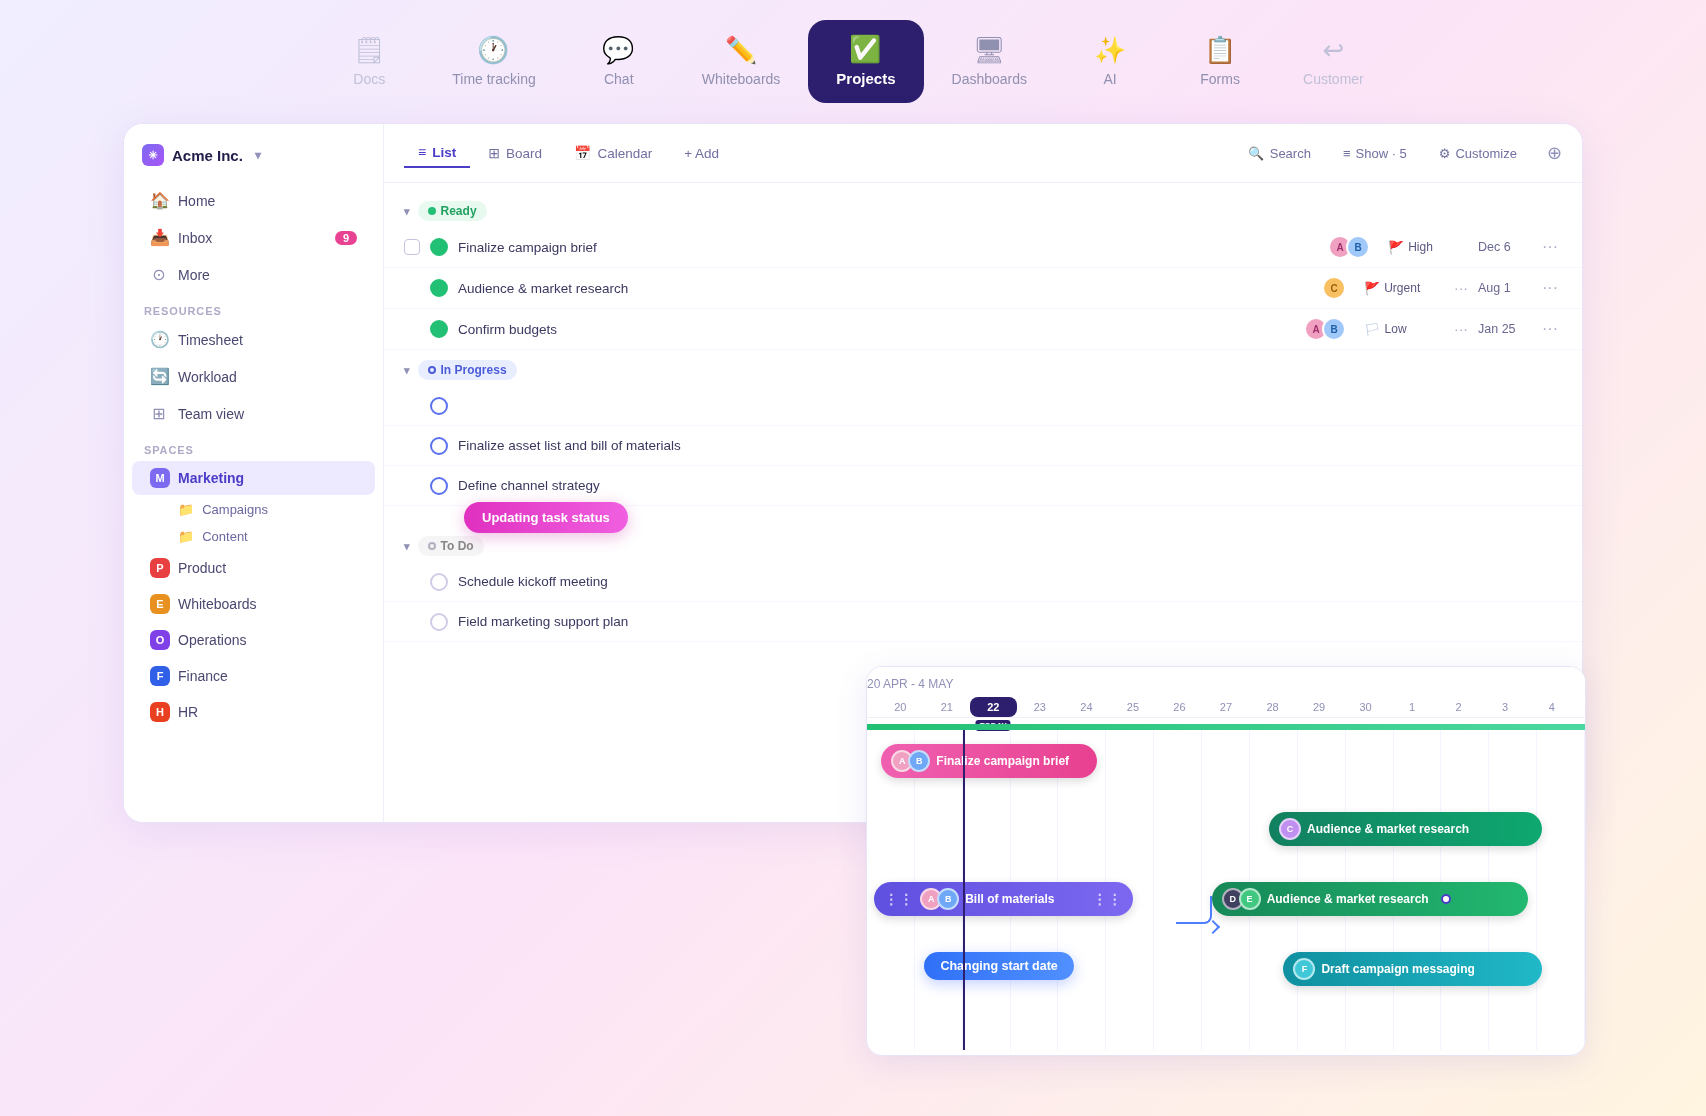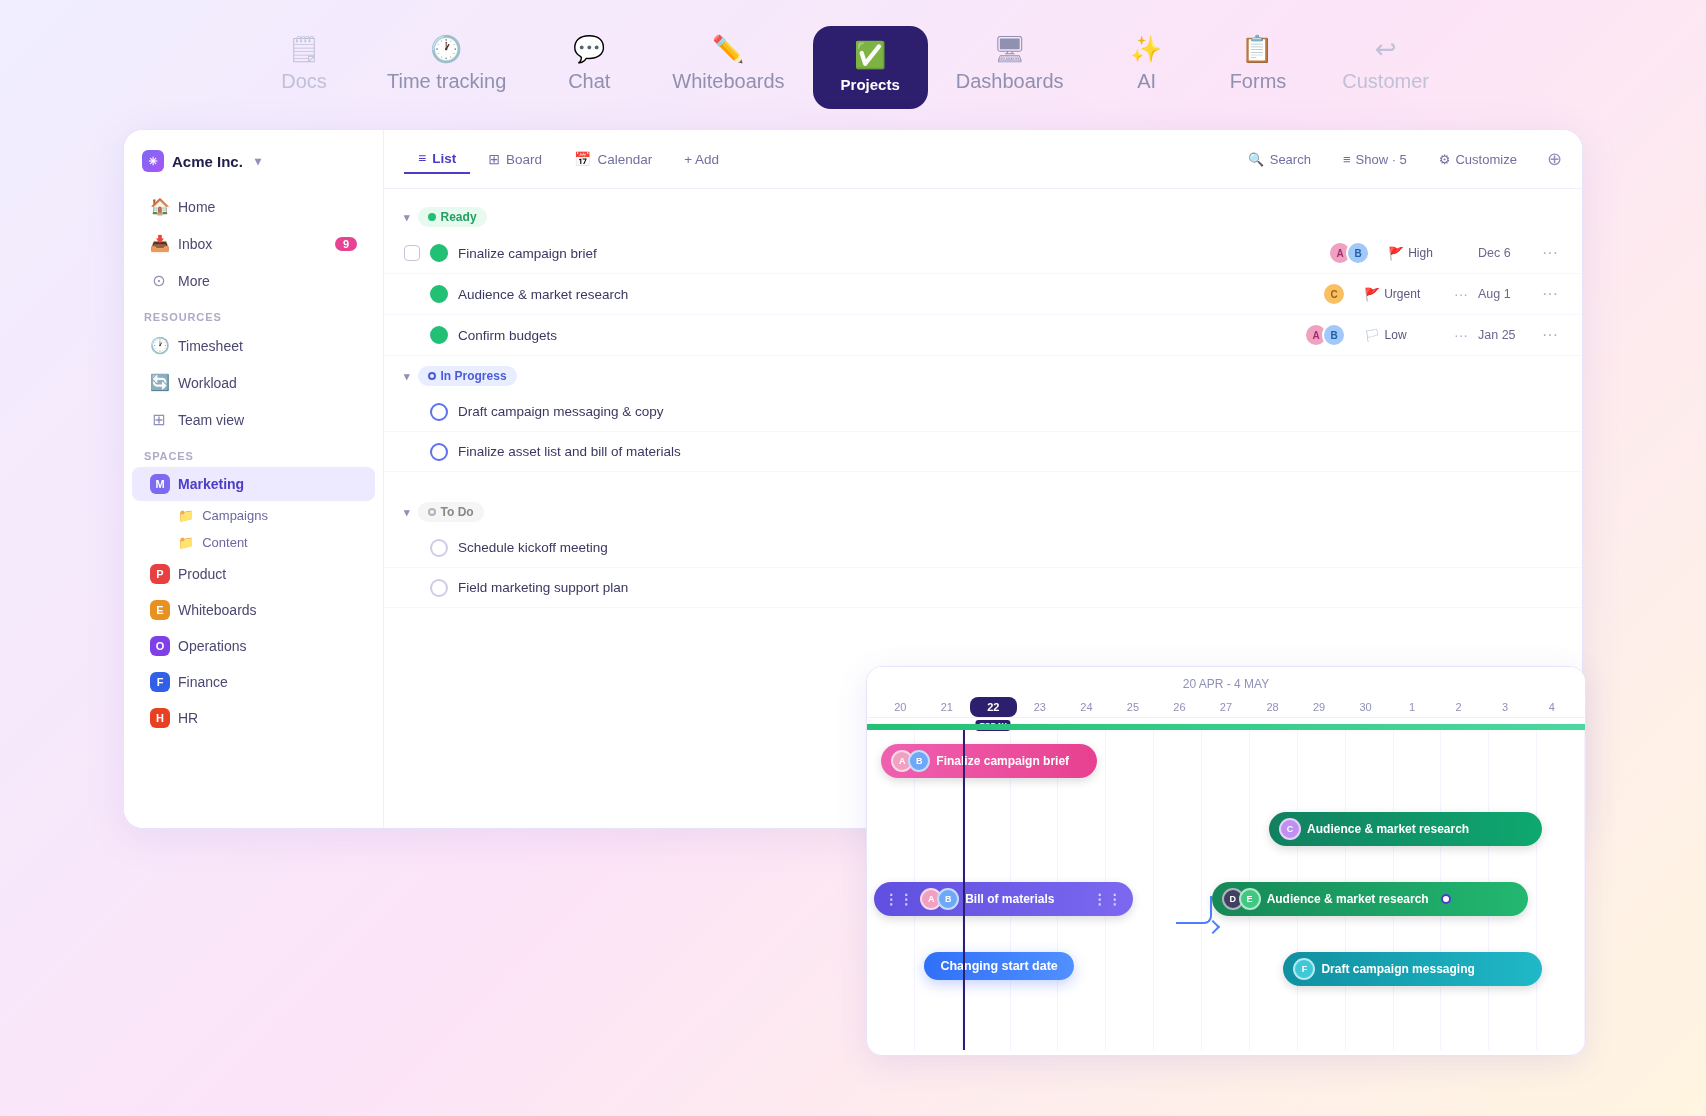--- a/index.html
+++ b/index.html
@@ -44,21 +44,21 @@
       color: #fff;
       border-radius: 18px;
       padding: 16px 28px;
       margin-bottom: 4px;
     }
     .nav-item .nav-icon {
       font-size: 26px;
       line-height: 1;
     }
     .nav-item.active .nav-icon { color: #fff; }
-    .nav-item .nav-label { font-size: 20px; }
+    .nav-item .nav-label { font-size: 14px; }
     .nav-item.active .nav-label { font-weight: 700; font-size: 15px; }
     .nav-item.faded { color: #c0c0d8; }
 
     
     .main-container {
       width: 1460px;
       background: #fff;
       border-radius: 20px;
       border: 1.5px solid #e8e4f8;
       box-shadow: 0 8px 40px rgba(100,80,200,0.10);
@@ -306,21 +306,21 @@
       box-shadow: 0 8px 32px rgba(100,80,200,0.12);
       overflow: hidden;
       z-index: 10;
     }
     .gantt-header {
       background: #fff;
       padding: 10px 0 0;
       border-bottom: 1px solid #f0eef8;
     }
     .gantt-date-range {
-      text-align: center;
+      text-align: left;
       font-size: 12px; color: #9090b8;
       font-weight: 500;
       padding-bottom: 6px;
     }
     .gantt-days {
       display: flex;
       padding: 0 10px;
     }
     .gantt-day {
       flex: 1;
@@ -611,26 +611,31 @@
         <span class="chevron">▾</span>
         <span class="status-badge in-progress">
           <span style="width:8px;height:8px;border-radius:50%;border:2px solid #4c5cd8;display:inline-block"></span>
           <span>In Progress</span>
         </span>
       </div>
 
       <div class="task-row">
         <div style="width:16px;flex-shrink:0"></div>
         <div class="task-check-inprog"></div>
-        <span class="task-name">Draft campaign messaging &amp; copy</span>
       </div>
       <div class="task-row">
         <div style="width:16px;flex-shrink:0"></div>
         <div class="task-check-inprog"></div>
         <span class="task-name">Finalize asset list and bill of materials</span>
+      </div>
+      <div class="task-row" style="position:relative;">
+        <div style="width:16px;flex-shrink:0"></div>
+        <div class="task-check-inprog"></div>
+        <span class="task-name">Define channel strategy</span>
+        <div class="tooltip-popup" style="left:80px;top:36px;z-index:20;">Updating task status</div>
       </div>
 
       <div class="group-header" style="margin-top:20px;">
         <span class="chevron">▾</span>
         <span class="status-badge todo">
           <span style="width:8px;height:8px;border-radius:50%;border:2px solid #b0b0c0;display:inline-block"></span>
           <span>To Do</span>
         </span>
       </div>
 

